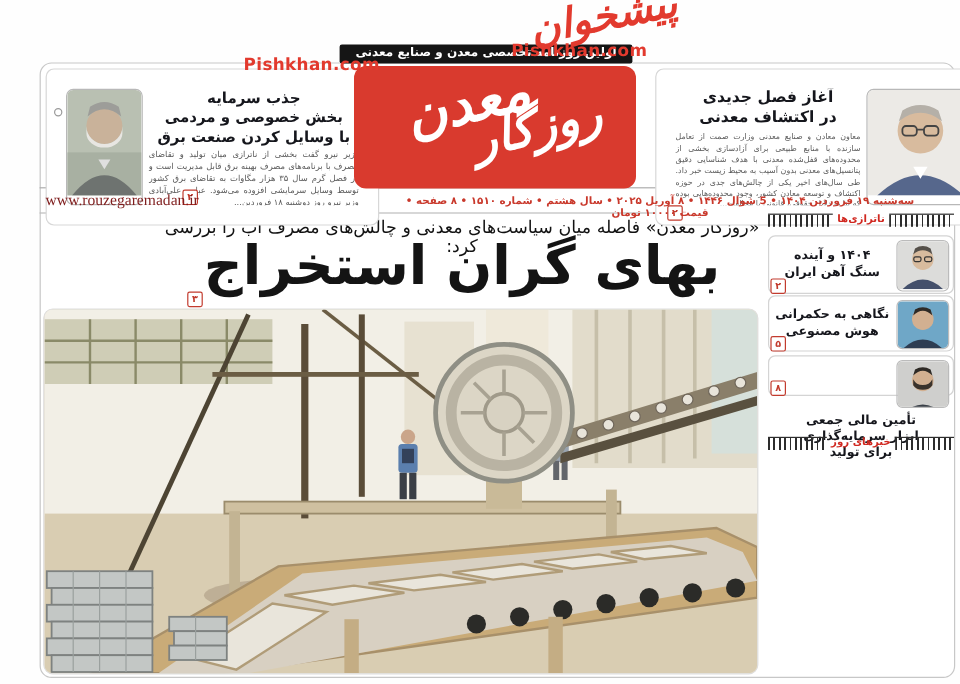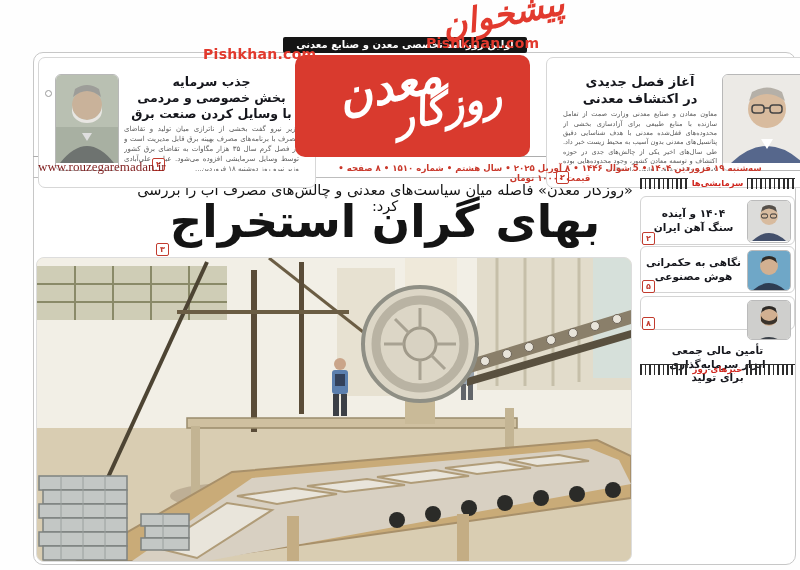--- a/index.html
+++ b/index.html
@@ -259,21 +259,21 @@
         <line x1="24" y1="218" x2="24" y2="302"></line>
           <line x1="46" y1="218" x2="46" y2="302"></line>
           <line x1="68" y1="218" x2="68" y2="302"></line>
           <line x1="126" y1="256" x2="126" y2="292"></line>
       </g>
     </svg>
   </div>
 
   <div class="abs comb-header ch1">
     <div class="comb"></div>
-    <div class="comb-label">سرمایشی‌ها</div>
+    <div class="comb-label">ناترازی‌ها</div>
     <div class="comb"></div>
   </div>
 
   <div class="abs note n1">
     <div class="photo">
       <svg width="42" height="40" viewBox="0 0 42 40" preserveAspectRatio="none">
           <rect width="42" height="40" fill="#dcdcda"></rect>
           <circle cx="21" cy="15" r="9" fill="#d8bb9e"></circle>
           <path d="M13 11 q8 -7 16 0 l-1.5 -5 q-6.5 -4 -13 0 Z" fill="#55504a"></path>
           <rect x="13.5" y="13" width="6" height="4" rx="1.5" fill="none" stroke="#333" stroke-width="1"></rect>

